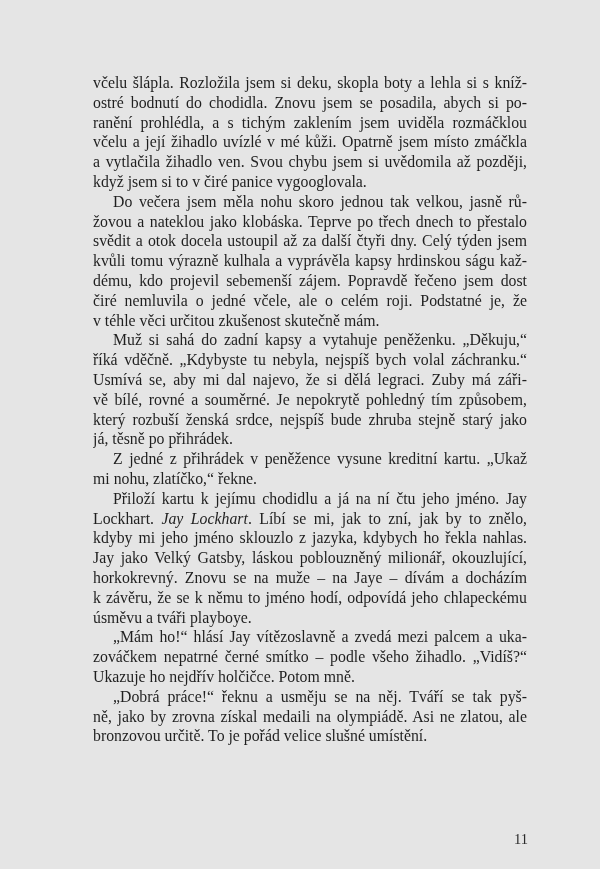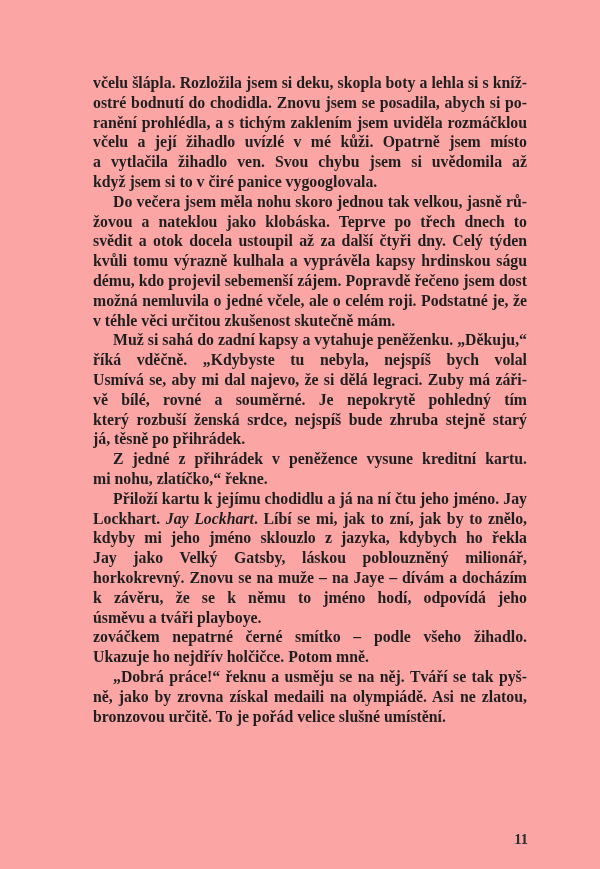--- a/index.html
+++ b/index.html
@@ -4,23 +4,22 @@
 <style>
   html, body {
     margin: 0;
     padding: 0;
     background: #ffffff;
   }
   .book-page {
     position: relative;
     width: 600px;
     height: 869px;
-    background: #fca5a5;
+    background: #e5e5e5;
     overflow: hidden;
-    font-weight: bold;
   }
   .text-block {
     position: absolute;
     left: 93px;
     top: 73px;
     width: 434px;
     font-family: "Liberation Serif", serif;
     font-size: 15.8px;
     line-height: 19.8px;
     color: #1f1f1f;
@@ -68,21 +67,21 @@
         <div class="line"><span>včelu a její žihadlo uvízlé v mé kůži. Opatrně jsem místo zmáčkla</span></div>
         <div class="line"><span>a vytlačila žihadlo ven. Svou chybu jsem si uvědomila až později,</span></div>
         <div class="line last"><span>když jsem si to v čiré panice vygooglovala.</span></div>
       </div>
       <div class="para">
         <div class="line indented"><span>Do večera jsem měla nohu skoro jednou tak velkou, jasně rů-</span></div>
         <div class="line"><span>žovou a nateklou jako klobáska. Teprve po třech dnech to přestalo</span></div>
         <div class="line"><span>svědit a otok docela ustoupil až za další čtyři dny. Celý týden jsem</span></div>
         <div class="line"><span>kvůli tomu výrazně kulhala a vyprávěla kapsy hrdinskou ságu kaž-</span></div>
         <div class="line"><span>dému, kdo projevil sebemenší zájem. Popravdě řečeno jsem dost</span></div>
-        <div class="line"><span>možná nemluvila o jedné včele, ale o celém roji. Podstatné je, že</span></div>
+        <div class="line"><span>čiré nemluvila o jedné včele, ale o celém roji. Podstatné je, že</span></div>
         <div class="line last"><span>v téhle věci určitou zkušenost skutečně mám.</span></div>
       </div>
       <div class="para">
         <div class="line indented"><span>Muž si sahá do zadní kapsy a vytahuje peněženku. „Děkuju,“</span></div>
         <div class="line"><span>říká vděčně. „Kdybyste tu nebyla, nejspíš bych volal záchranku.“</span></div>
         <div class="line"><span>Usmívá se, aby mi dal najevo, že si dělá legraci. Zuby má záři-</span></div>
         <div class="line"><span>vě bílé, rovné a souměrné. Je nepokrytě pohledný tím způsobem,</span></div>
         <div class="line"><span>který rozbuší ženská srdce, nejspíš bude zhruba stejně starý jako</span></div>
         <div class="line last"><span>já, těsně po přihrádek.</span></div>
       </div>
@@ -93,20 +92,21 @@
       <div class="para">
         <div class="line indented"><span>Přiloží kartu k jejímu chodidlu a já na ní čtu jeho jméno. Jay</span></div>
         <div class="line"><span>Lockhart. </span><span class="italic">Jay Lockhart</span><span>. Líbí se mi, jak to zní, jak by to znělo,</span></div>
         <div class="line"><span>kdyby mi jeho jméno sklouzlo z jazyka, kdybych ho řekla nahlas.</span></div>
         <div class="line"><span>Jay jako Velký Gatsby, láskou poblouzněný milionář, okouzlující,</span></div>
         <div class="line"><span>horkokrevný. Znovu se na muže – na Jaye – dívám a docházím</span></div>
         <div class="line"><span>k závěru, že se k němu to jméno hodí, odpovídá jeho chlapeckému</span></div>
         <div class="line last"><span>úsměvu a tváři playboye.</span></div>
       </div>
       <div class="para">
+        <div class="line indented"><span>„Mám ho!“ hlásí Jay vítězoslavně a zvedá mezi palcem a uka-</span></div>
         <div class="line"><span>zováčkem nepatrné černé smítko – podle všeho žihadlo. „Vidíš?“</span></div>
         <div class="line last"><span>Ukazuje ho nejdřív holčičce. Potom mně.</span></div>
       </div>
       <div class="para">
         <div class="line indented"><span>„Dobrá práce!“ řeknu a usměju se na něj. Tváří se tak pyš-</span></div>
         <div class="line"><span>ně, jako by zrovna získal medaili na olympiádě. Asi ne zlatou, ale</span></div>
         <div class="line last"><span>bronzovou určitě. To je pořád velice slušné umístění.</span></div>
       </div>
     </div>
   <div class="page-number">11</div>

